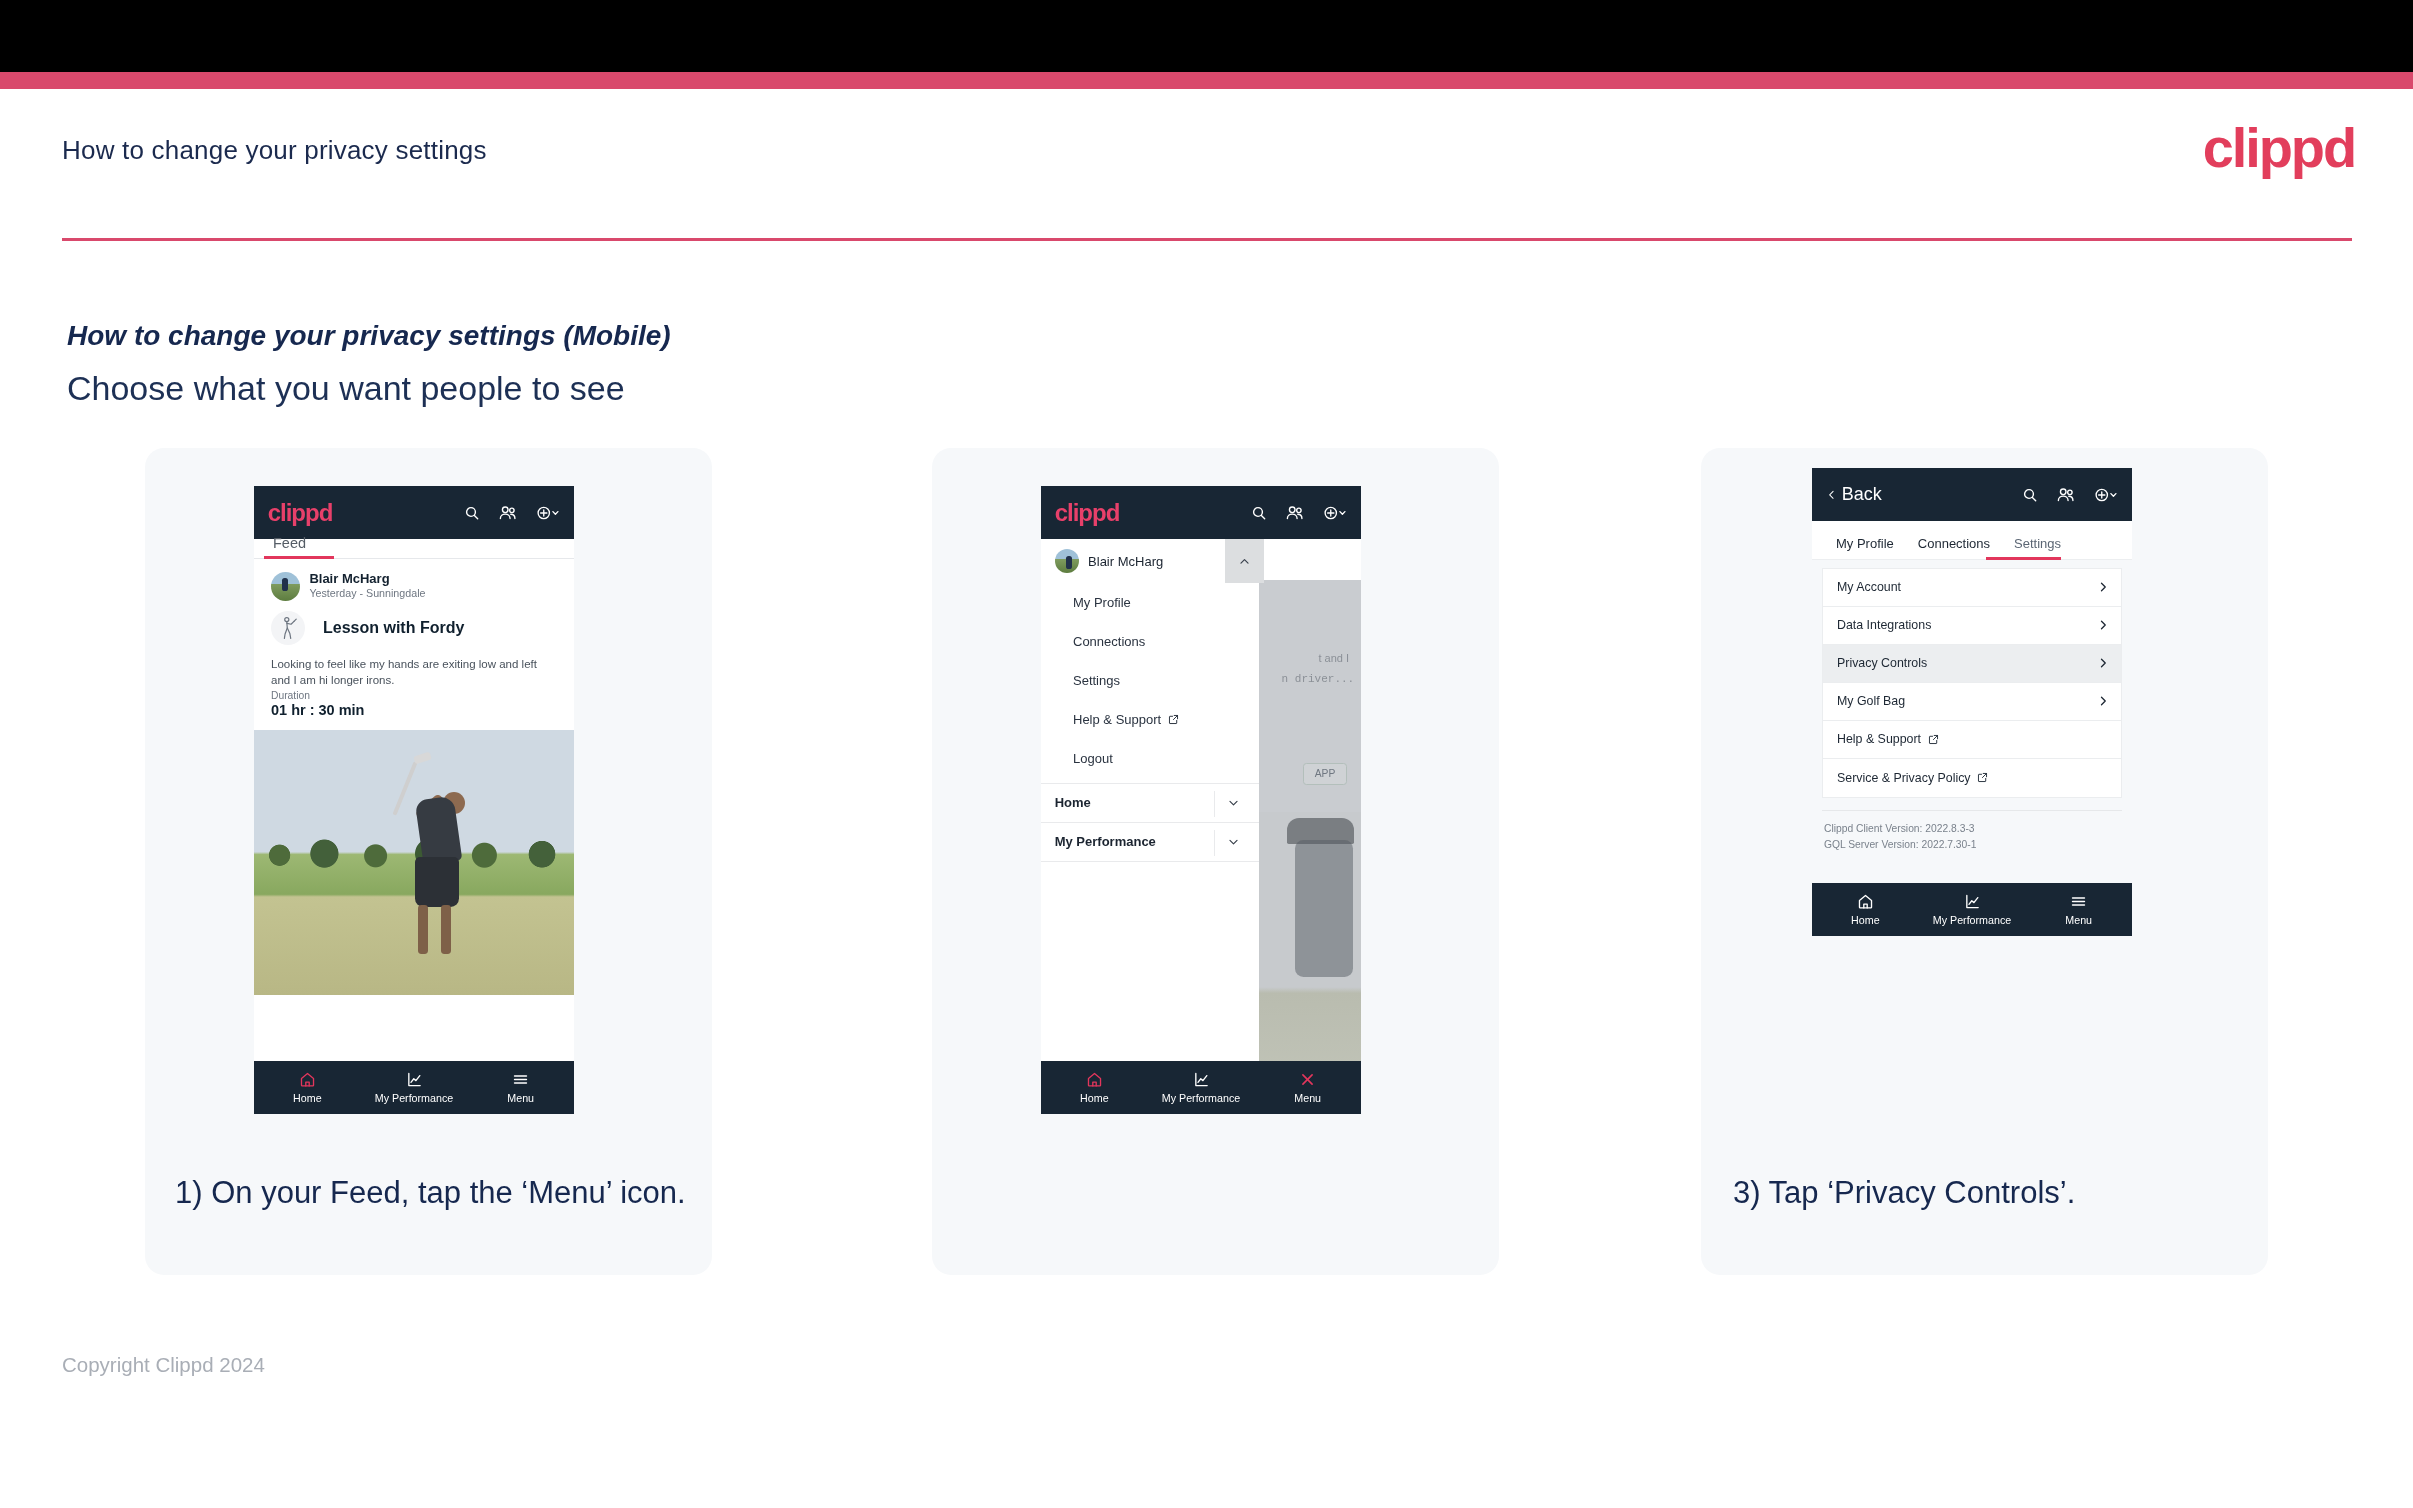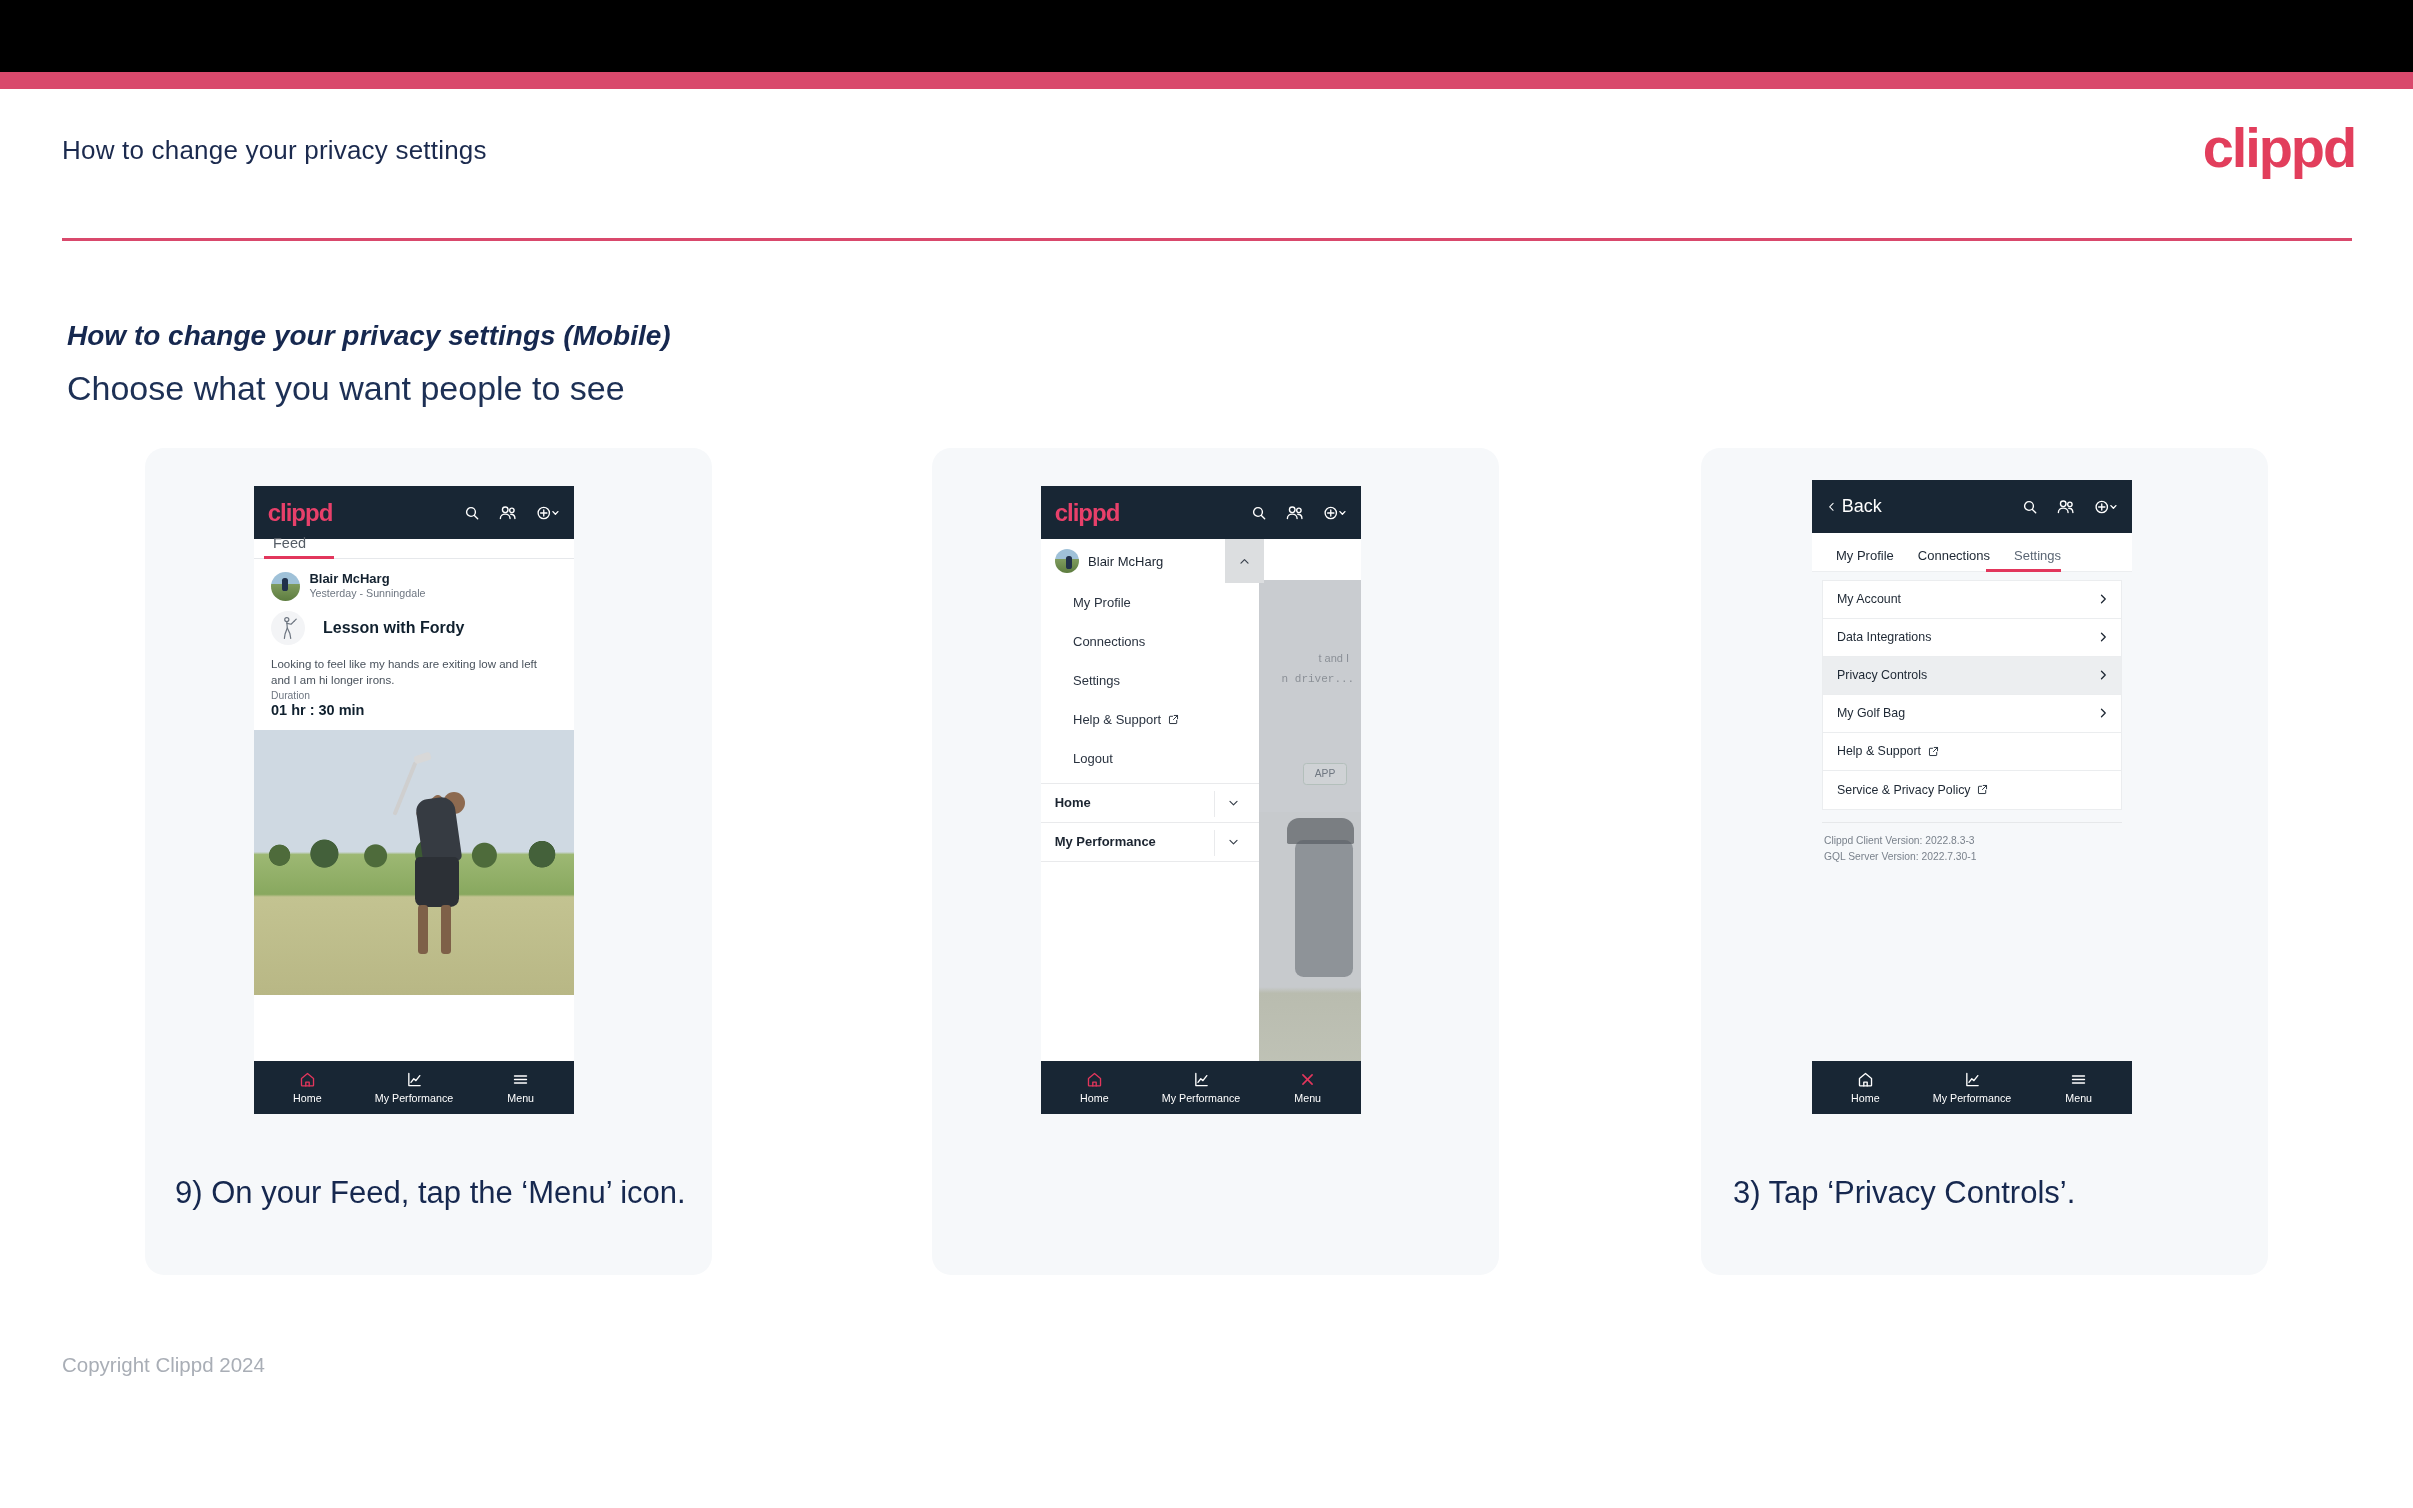--- a/index.html
+++ b/index.html
@@ -49,21 +49,21 @@
   .card-1 { left: 145px; }
   .card-2 { left: 932px; }
   .card-3 { left: 1701px; }
 
   
   .phone {
     position: absolute; left: 109px; top: 38px;
     width: 320px; height: 628px;
     background: #ffffff; overflow: hidden;
   }
-  .phone-3 { left: 111px; top: 32px; height: 634px; }
+  .phone-3 { left: 111px; top: 20px; height: 468px; }
 
   .topbar {
     height: 53px; background: #182634;
     display: flex; align-items: center; padding: 0 13.7px;
   }
   .topbar .logo {
     font-size: 24px; font-weight: 700; color: #e8406a; letter-spacing: -1px;
   }
   .topbar .back {
     display: flex; align-items: center; gap: 5.1px;
@@ -352,21 +352,21 @@
                   <line x1="3.6" y1="12" x2="20.4" y2="12"></line>
                   <line x1="3.6" y1="17" x2="20.4" y2="17"></line>
               </svg>
             </span>
             <span class="lb">Menu</span>
           </div>
         </div>
 
       </div>
 
-      <div class="cap cap-1" style="position:absolute;left:30px;top:725px;width:513px;">9) On your Feed, tap the ‘Menu’ icon.</div>
+      <div class="cap cap-1" style="position:absolute;left:30px;top:725px;width:513px;">1) On your Feed, tap the ‘Menu’ icon.</div>
     </div>
 
     <div class="card card-2">
       <div class="phone">
 
         <div class="topbar">
           <div class="logo">clippd</div>
           <div class="spacer"></div>
           <div class="icons">
             <span class="ic">

